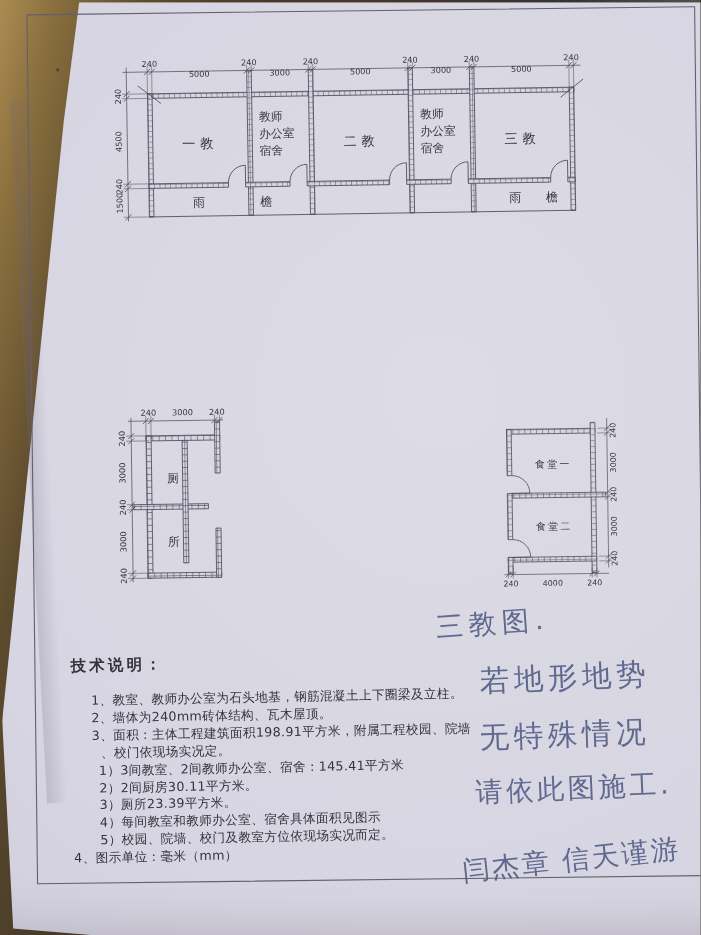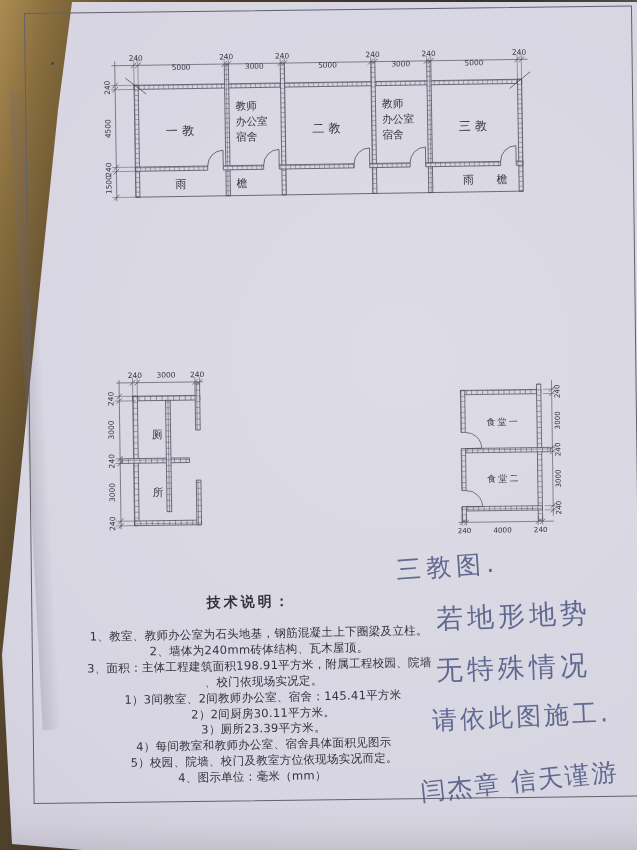--- a/index.html
+++ b/index.html
@@ -1,20 +1,19 @@
 <!DOCTYPE html>
 <html><head>
 <meta charset="utf-8">
 <style>
   html,body{margin:0;padding:0;background:#222;}
   .photo{
     position:relative;width:637px;height:850px;overflow:hidden;
     background:linear-gradient(103deg,#ab8c52 0%,#8a6f3e 6%,#5d4b2e 16%,#473a28 28%,#3a3230 62%,#6b635c 88%,#8f8b84 100%);
     font-family:"DejaVu Sans","Liberation Sans",sans-serif;
-    text-align:center;
   }
   .paper{
     position:absolute;left:-20px;top:-8px;width:700px;height:868px;
     background:radial-gradient(120% 100% at 60% 42%,#dddbe5 0%,#d7d5e1 55%,#cbc8d7 100%);
     clip-path:polygon(92px 10px,700px 10px,700px 868px,150px 862px,32px 852px,22px 663px,78px 118px);
     box-shadow:inset 0 -30px 50px -25px rgba(80,70,80,.30);
   }
   .crease{
     position:absolute;left:26px;top:90px;width:22px;height:640px;
     background:linear-gradient(90deg,rgba(110,100,125,.22),rgba(110,100,125,0) 85%);

